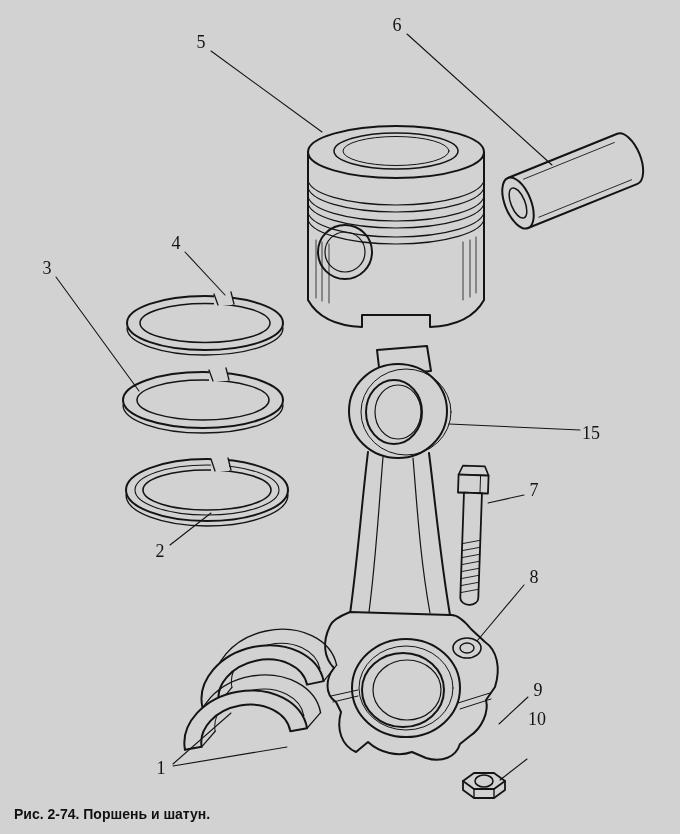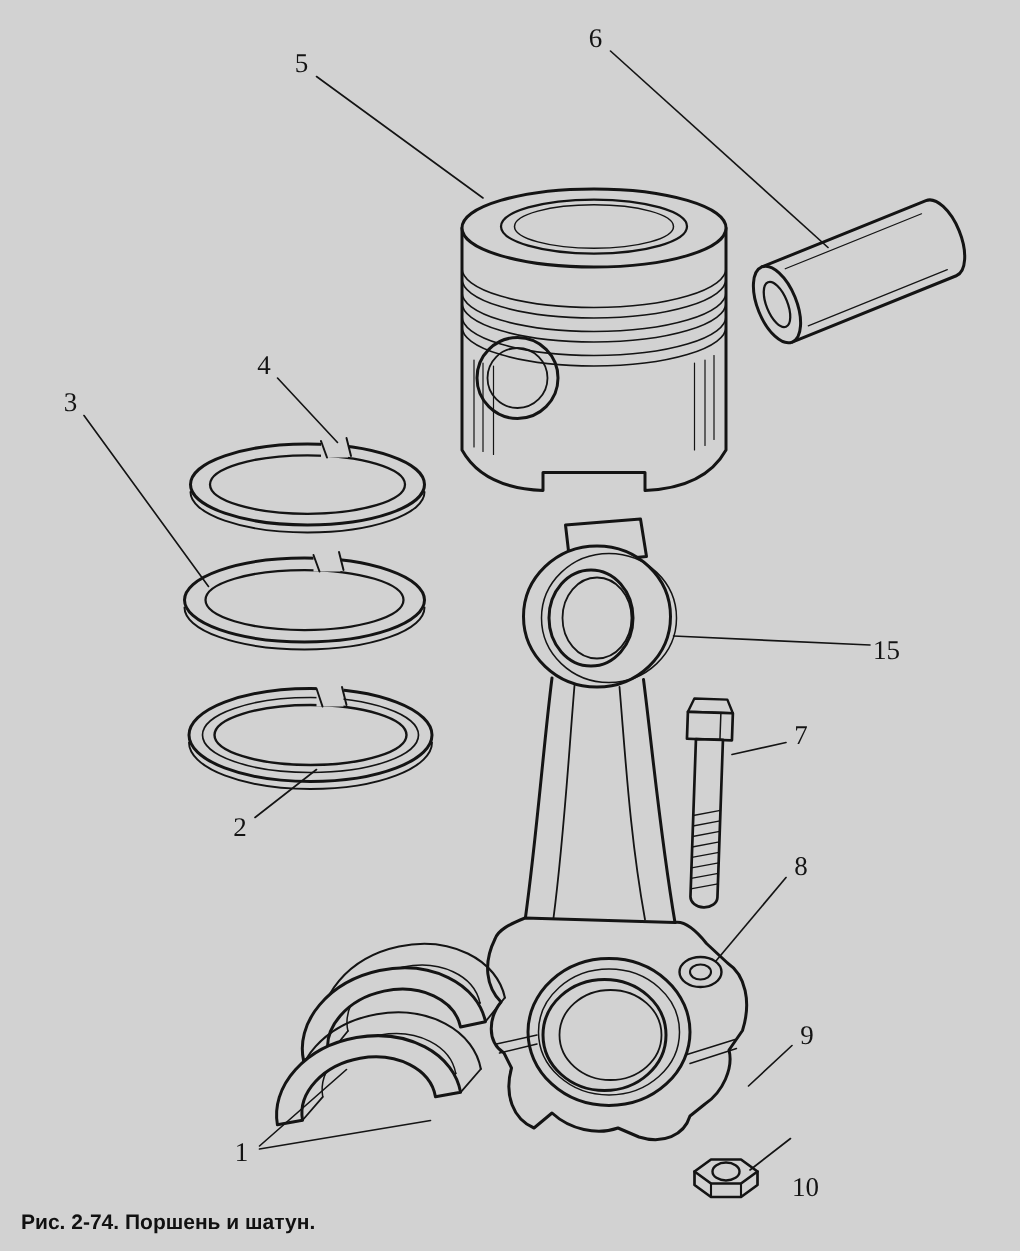--- a/index.html
+++ b/index.html
@@ -187,18 +187,18 @@
 
   <div class="callout" style="left:161px;top:768px">1</div>
   <div class="callout" style="left:160px;top:551px">2</div>
   <div class="callout" style="left:47px;top:268px">3</div>
   <div class="callout" style="left:176px;top:243px">4</div>
   <div class="callout" style="left:201px;top:42px">5</div>
   <div class="callout" style="left:397px;top:25px">6</div>
   <div class="callout" style="left:534px;top:490px">7</div>
   <div class="callout" style="left:534px;top:577px">8</div>
   <div class="callout" style="left:538px;top:690px">9</div>
-  <div class="callout" style="left:537px;top:791px">10</div>
+  <div class="callout" style="left:537px;top:719px">10</div>
   <div class="callout" style="left:591px;top:433px">15</div>
 
   <div class="caption">Рис. 2-74. Поршень и шатун.</div>
 
 </div>
 
 </body></html>

